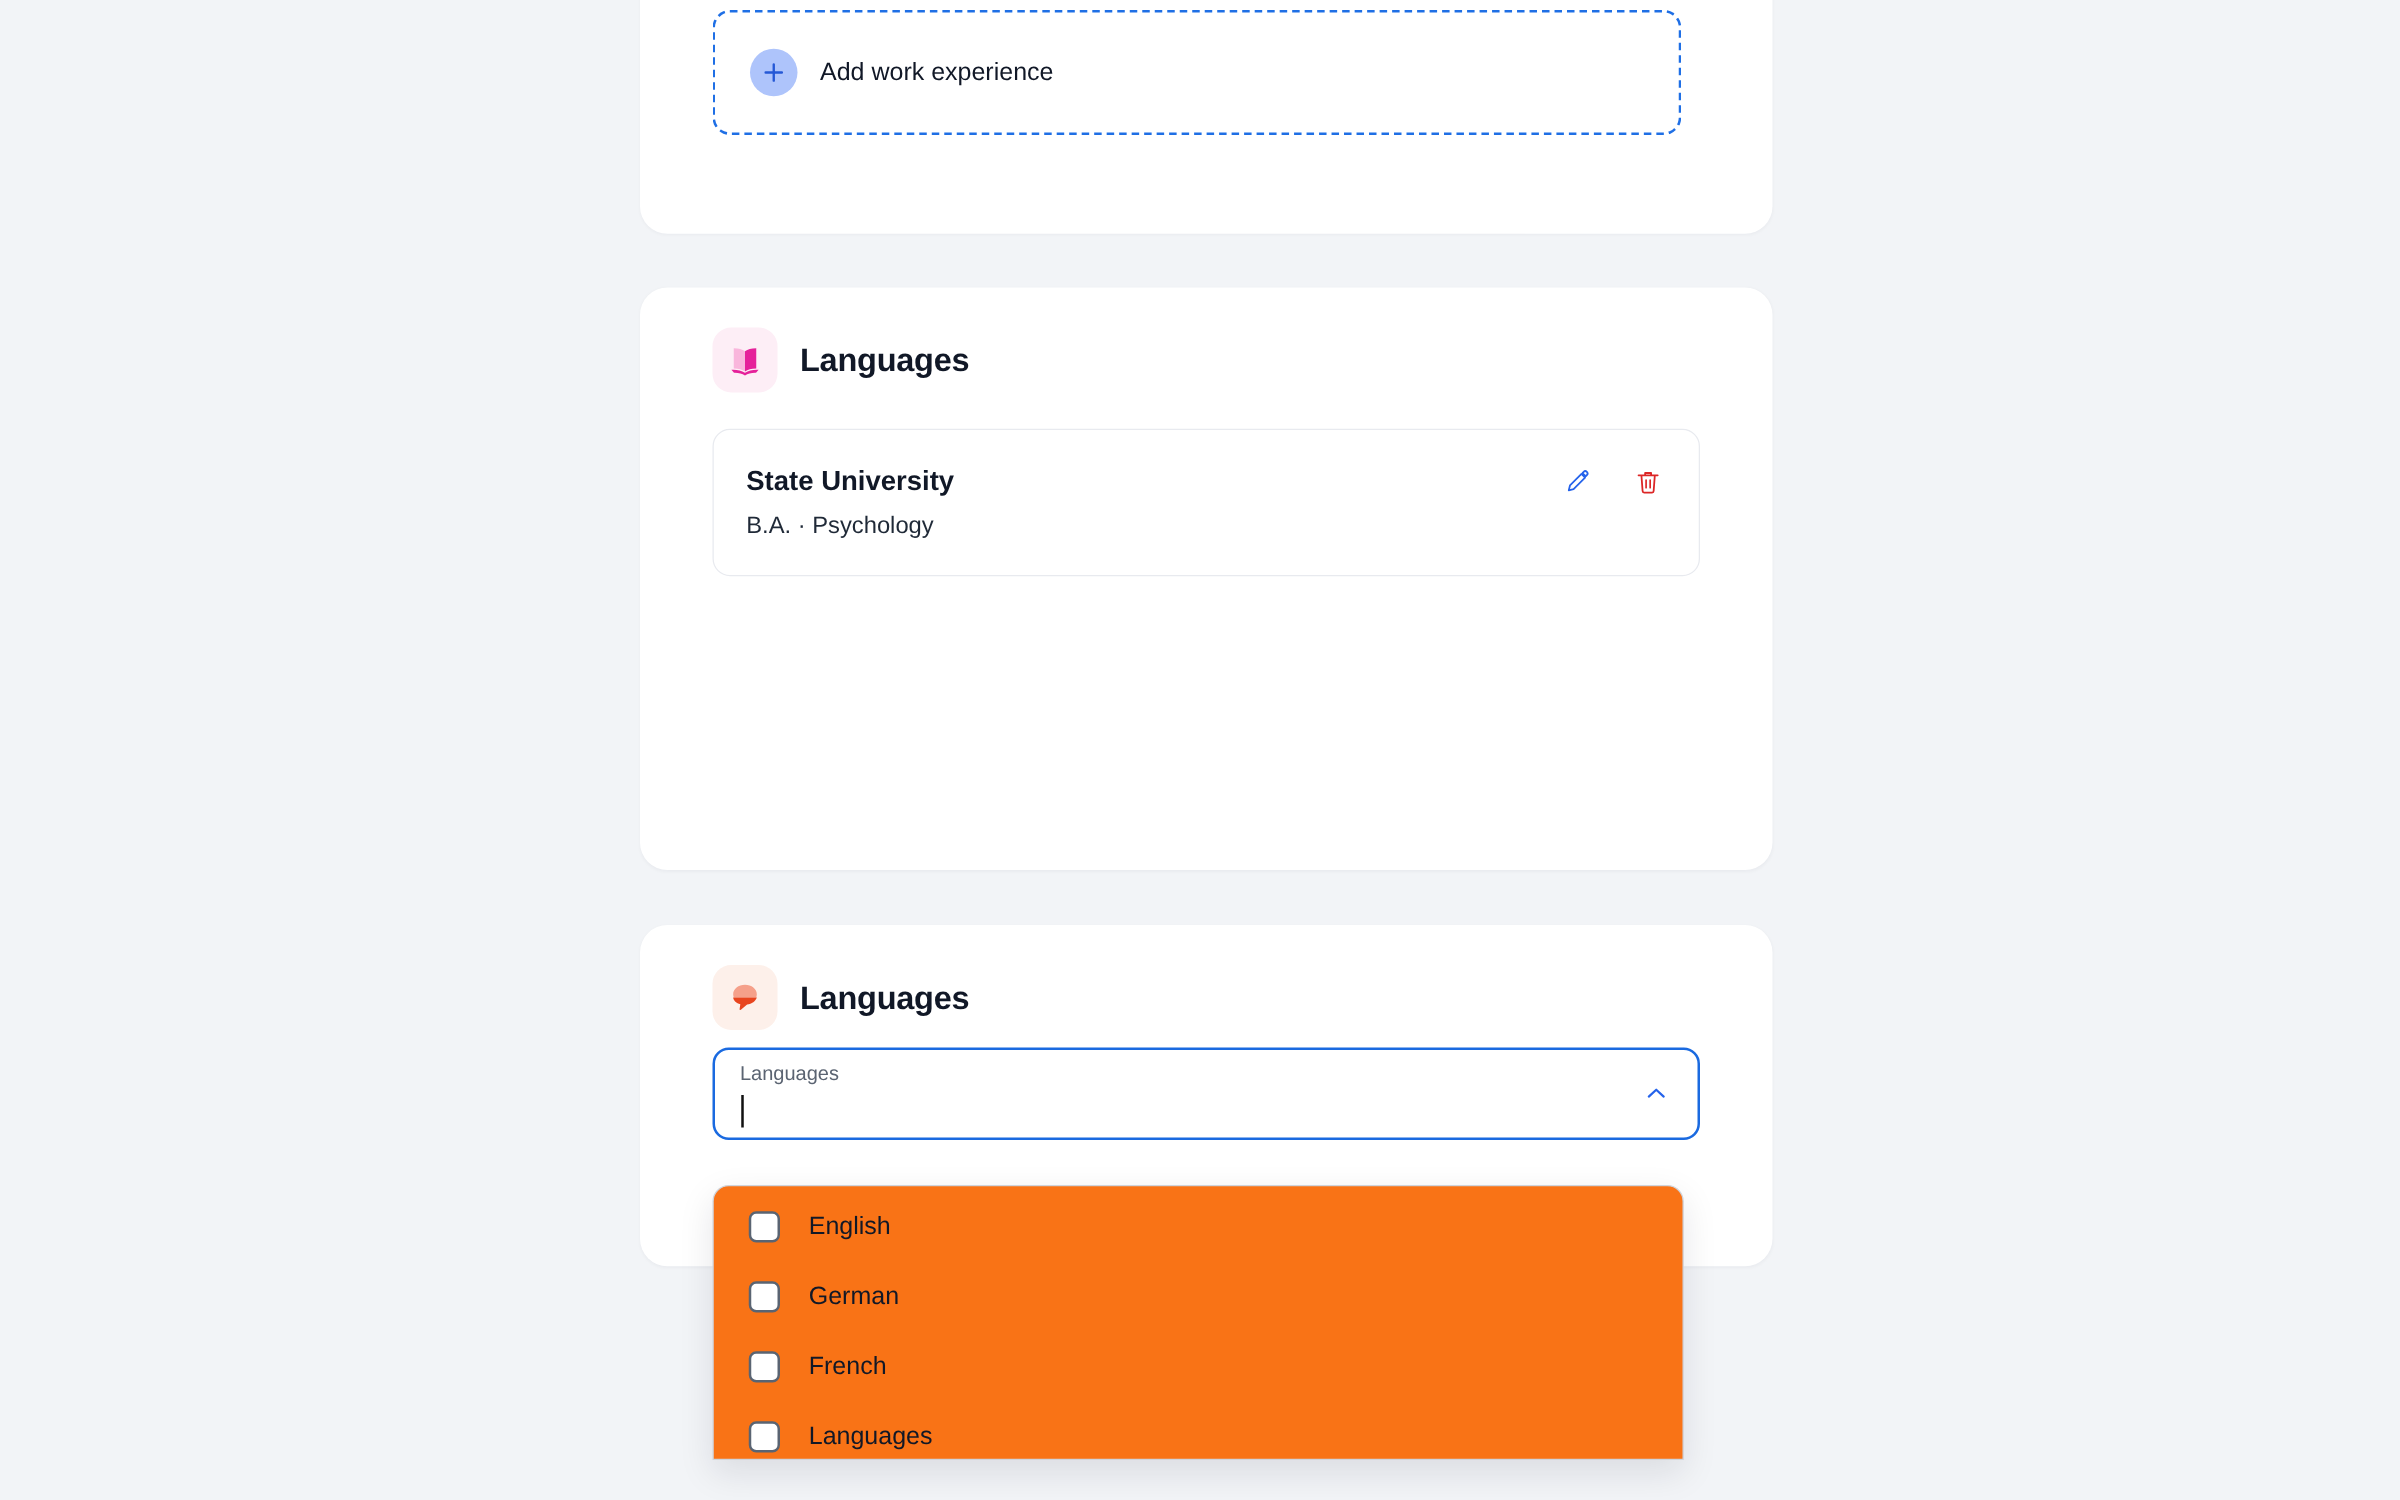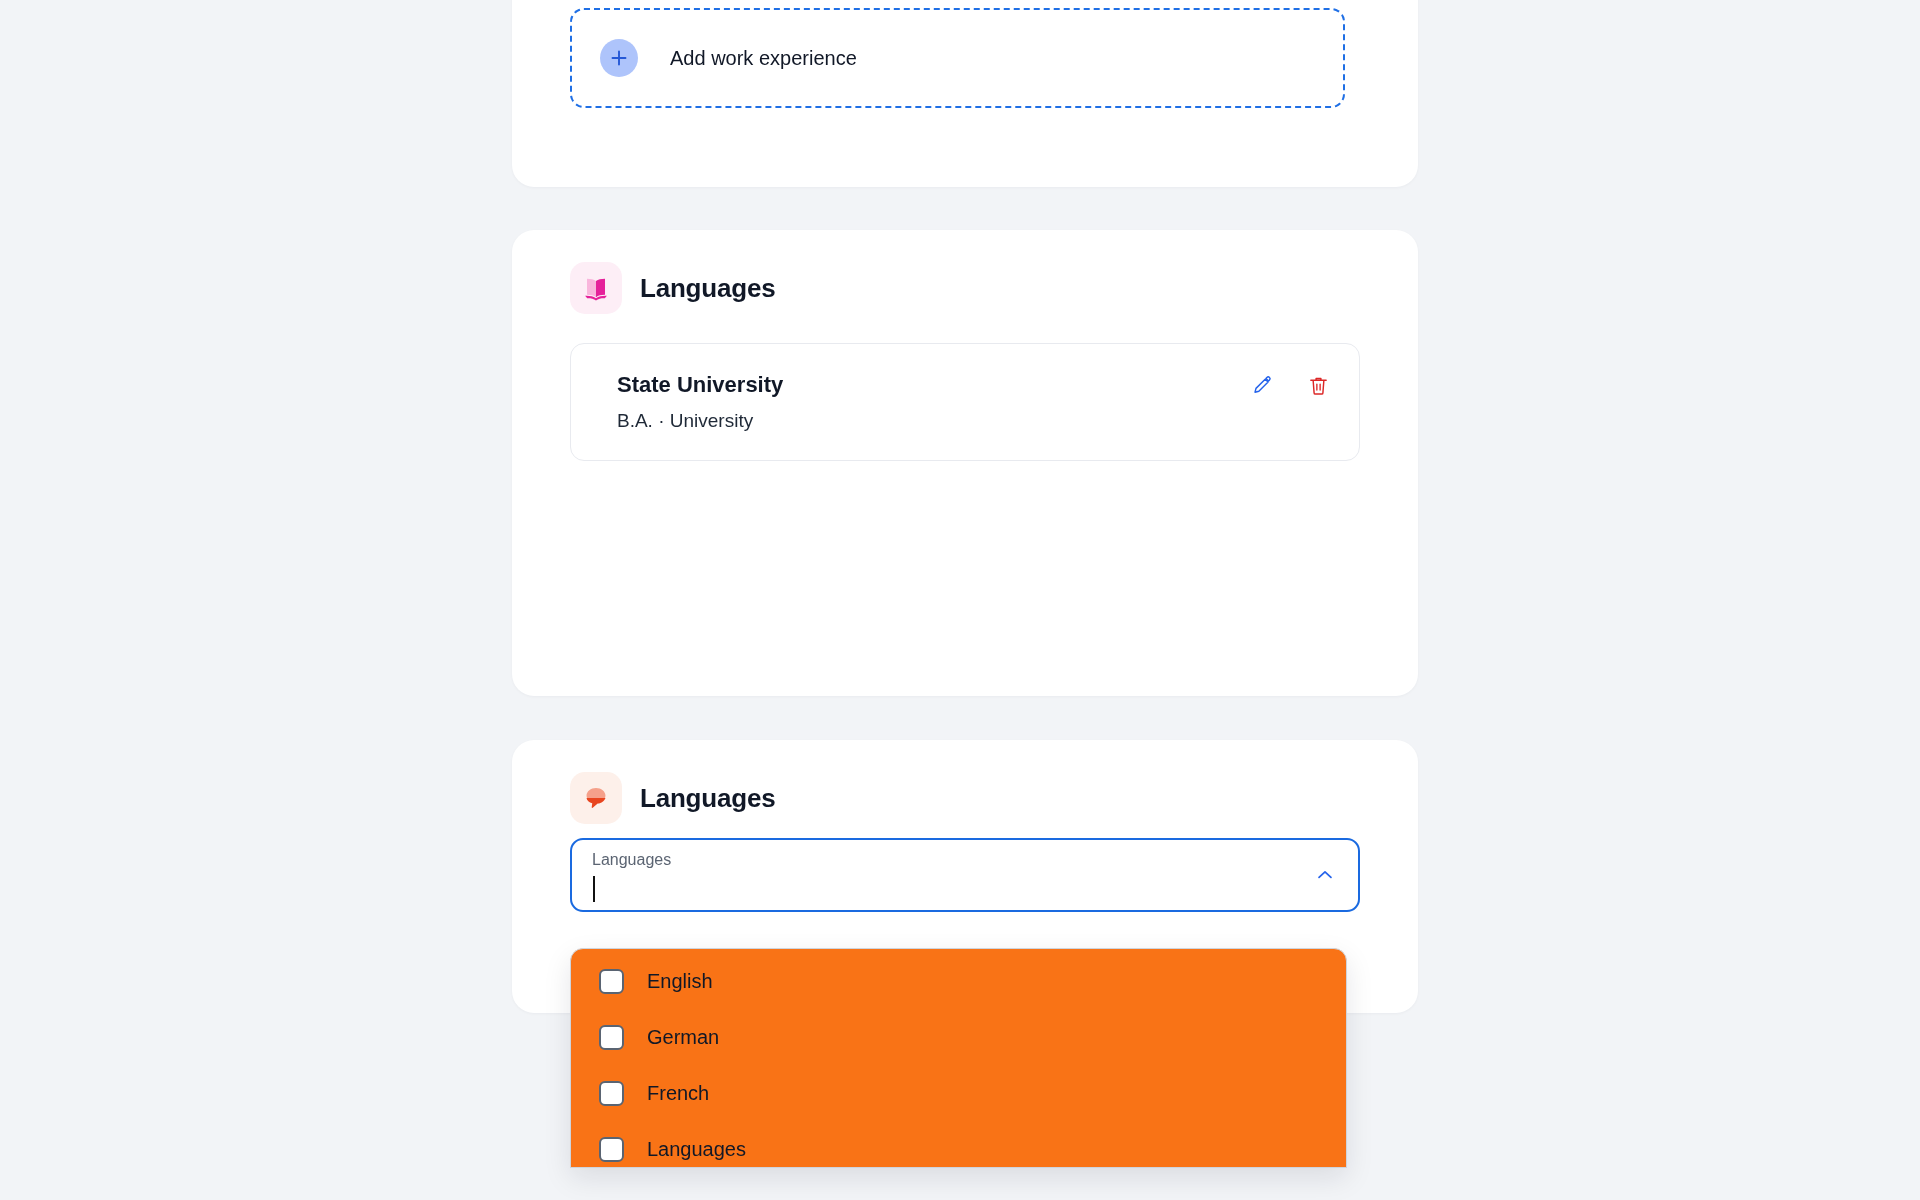--- a/index.html
+++ b/index.html
@@ -61,21 +61,21 @@
   }
 
   
   .entry {
     position: absolute;
     left: 58px;
     width: 790px;
     border: 1px solid #e8eaef;
     border-radius: 14px;
     background: #fff;
-    padding: 28px 46px;
+    padding: 28px 26px;
   }
   .entry-title {
     font-size: 22px;
     font-weight: 600;
     color: #111827;
     margin-bottom: 12px;
   }
   .entry-sub {
     font-size: 19px;
     color: #1f2937;
@@ -103,21 +103,21 @@
   .add-btn {
     position: absolute;
     left: 58px;
     width: 775px;
     height: 100px;
     border: 2.5px dashed #1f6fe5;
     border-radius: 14px;
     display: flex;
     align-items: center;
     padding-left: 28px;
-    gap: 32px;
+    gap: 18px;
     background: transparent;
     cursor: pointer;
   }
   .plus-circle {
     width: 38px;
     height: 38px;
     border-radius: 50%;
     background: #aec4fb;
     display: flex;
     align-items: center;
@@ -236,21 +236,21 @@
           <path d="M16 8.6C13.6 6.7 10.8 6 6.4 6v17.3c4.4 0 7.2.7 9.6 2.6V8.6z" fill="#f9b6dc"></path>
           <path d="M16 8.6c2.4-1.9 5.2-2.6 9.6-2.6v17.3c-4.4 0-7.2.7-9.6 2.6V8.6z" fill="#e5219a"></path>
           <path d="M4.4 24.3c4.6-.2 8.4.4 11.6 2.6 3.2-2.2 7-2.8 11.6-2.6l-2.2 2.6c-3.8-.1-6.8.5-9.4 2.4-2.6-1.9-5.6-2.5-9.4-2.4l-2.2-2.6z" fill="#e5219a"></path>
         </svg>
       </span>
       <span class="sec-title">Languages</span>
     </div>
 
     <div class="entry" style="top: 113px;">
       <div class="entry-title">State University</div>
-      <div class="entry-sub">B.A. · University</div>
+      <div class="entry-sub">B.A. · Psychology</div>
       <div class="entry-actions">
         <button class="icon-btn">
           <span>
             <svg width="23" height="23" viewBox="0 0 24 24" fill="none">
               <path d="M16.6 3.6a1.9 1.9 0 0 1 2.7 2.7l-1 1-2.7-2.7 1-1z" stroke="#2563eb" stroke-width="1.5" stroke-linejoin="round"></path>
               <path d="M14.8 5.4 5.2 15l-1 4 4-1 9.6-9.6-3-3z" stroke="#2563eb" stroke-width="1.5" stroke-linejoin="round"></path>
             </svg>
           </span>
         </button>
         <button class="icon-btn">

